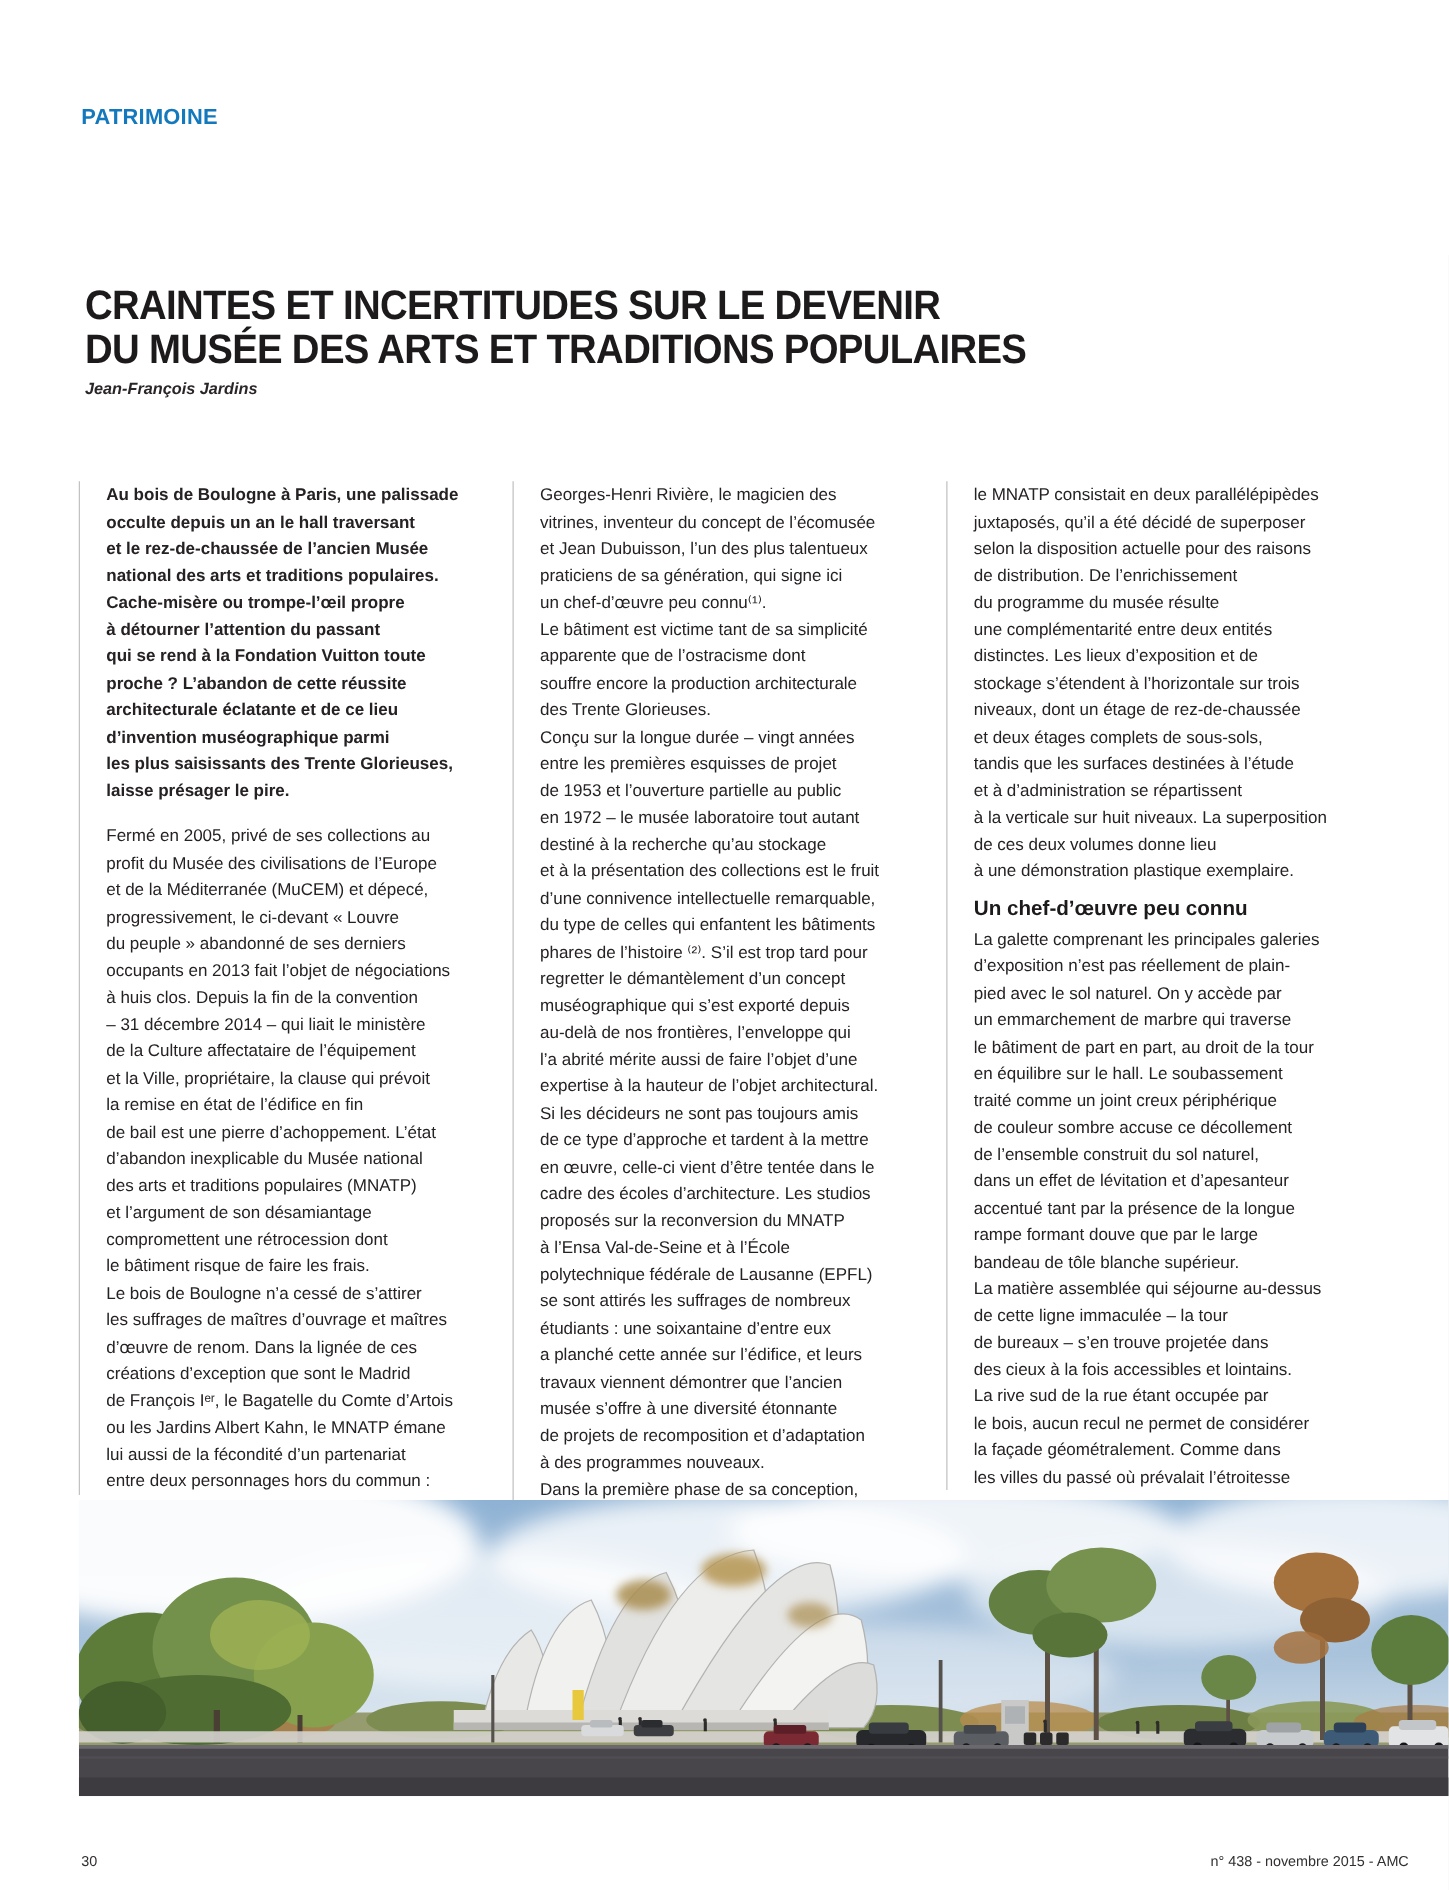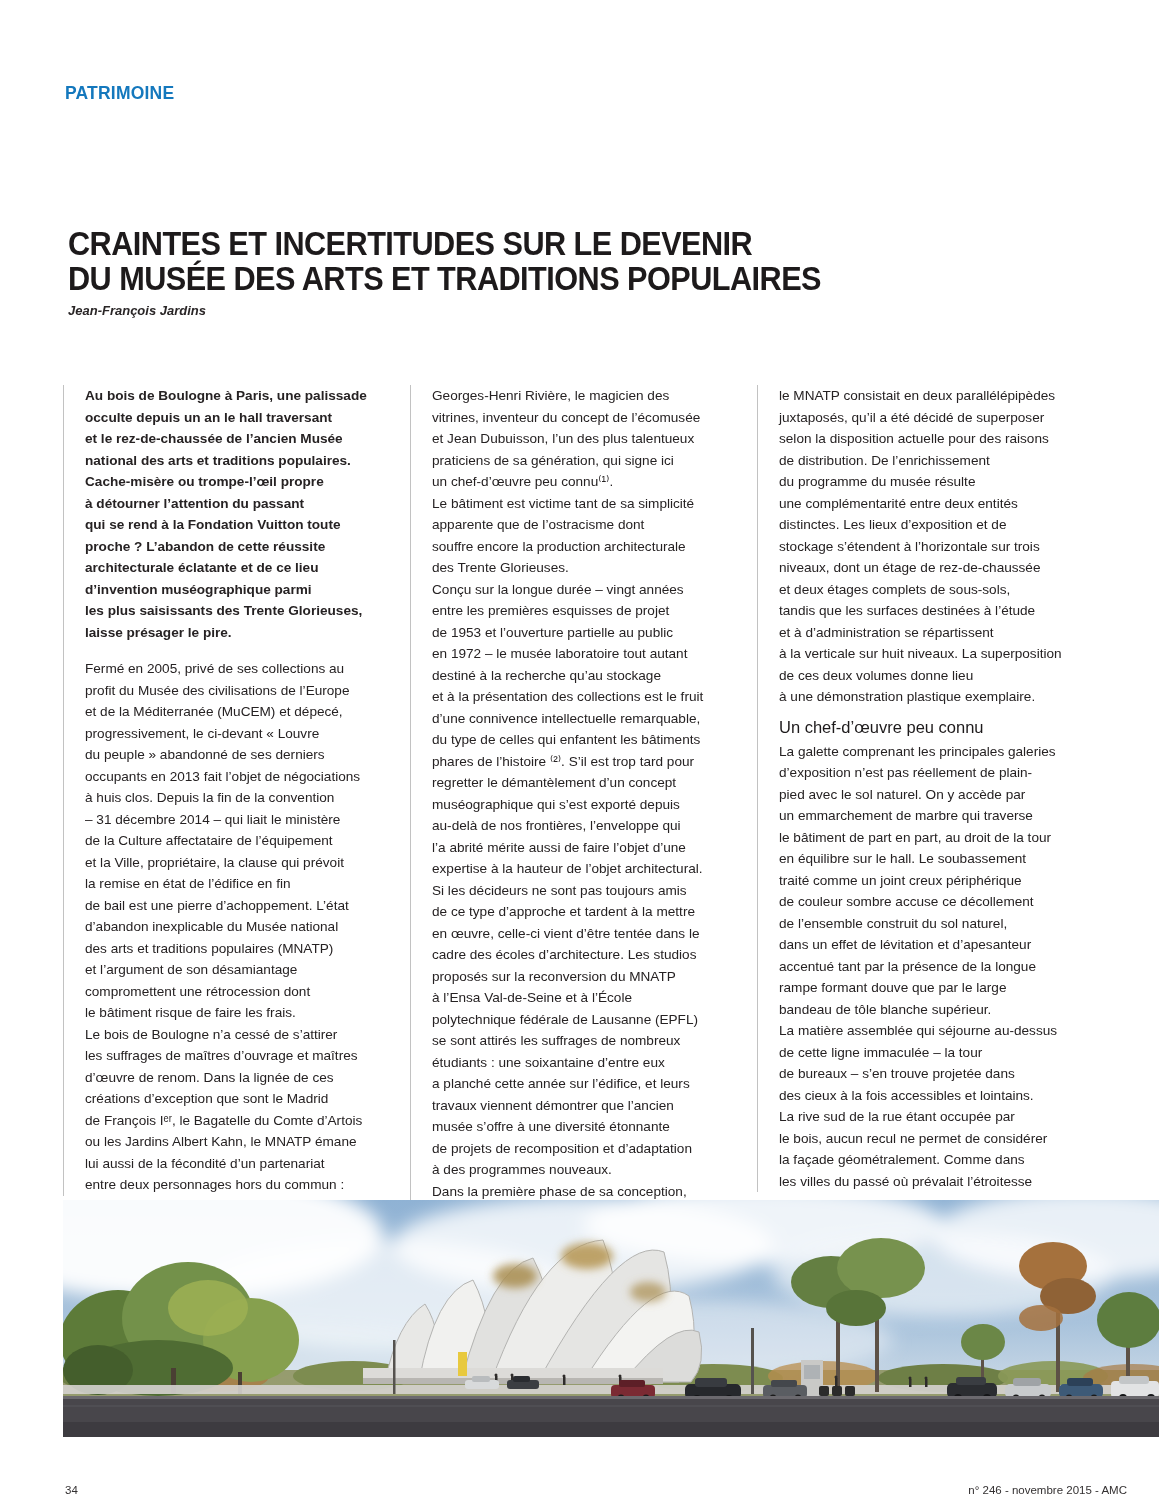--- a/index.html
+++ b/index.html
@@ -46,21 +46,21 @@
     font-size:13.6px;line-height:21.5px;
     white-space:pre-line;
     margin:0;
     color:#262223;
   }
   .intro{
     font-weight:700;
     margin-bottom:15px;
   }
   .subhead{
-    font-size:16.5px;font-weight:400;color:#1d1a1b;
+    font-size:16.5px;font-weight:700;color:#1d1a1b;
     margin:10px 0 4px 0;
   }
   .photo{
     position:absolute;left:63px;top:1200px;
     width:1096px;height:237px;
     overflow:hidden;
   }
   .photo svg{display:block;}
   .footer-left{
     position:absolute;left:65px;top:1484px;
@@ -384,16 +384,16 @@
 
       <g>
         <rect x="0" y="196" width="1096" height="41" fill="#48464b"></rect>
         <rect x="0" y="196" width="1096" height="3" fill="#6b696e"></rect>
         <rect x="0" y="222" width="1096" height="15" fill="#3d3b40"></rect>
         <rect x="0" y="205" width="1096" height="2" fill="#555358" opacity="0.6"></rect>
       </g>
     </svg>
   </div>
 
-  <div class="footer-left">34</div>
-  <div class="footer-right"><span>n° 246 - novembre 2015 - </span><b>AMC</b></div>
+  <div class="footer-left">30</div>
+  <div class="footer-right"><span>n° 438 - novembre 2015 - </span><b>AMC</b></div>
 
 </div>
 
 </body></html>

